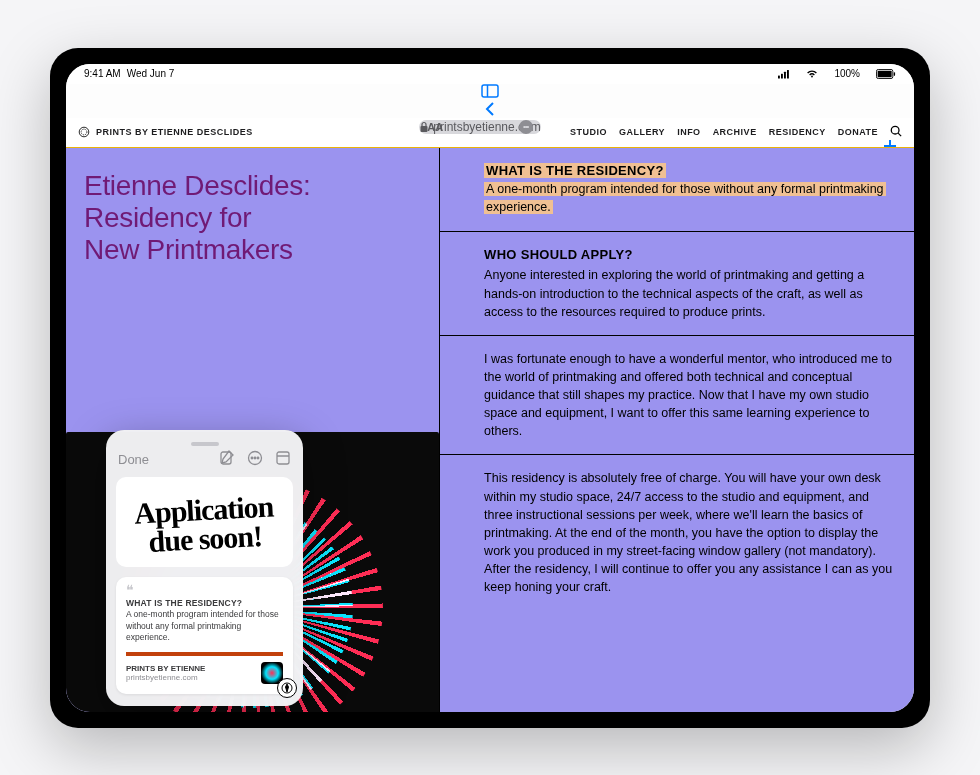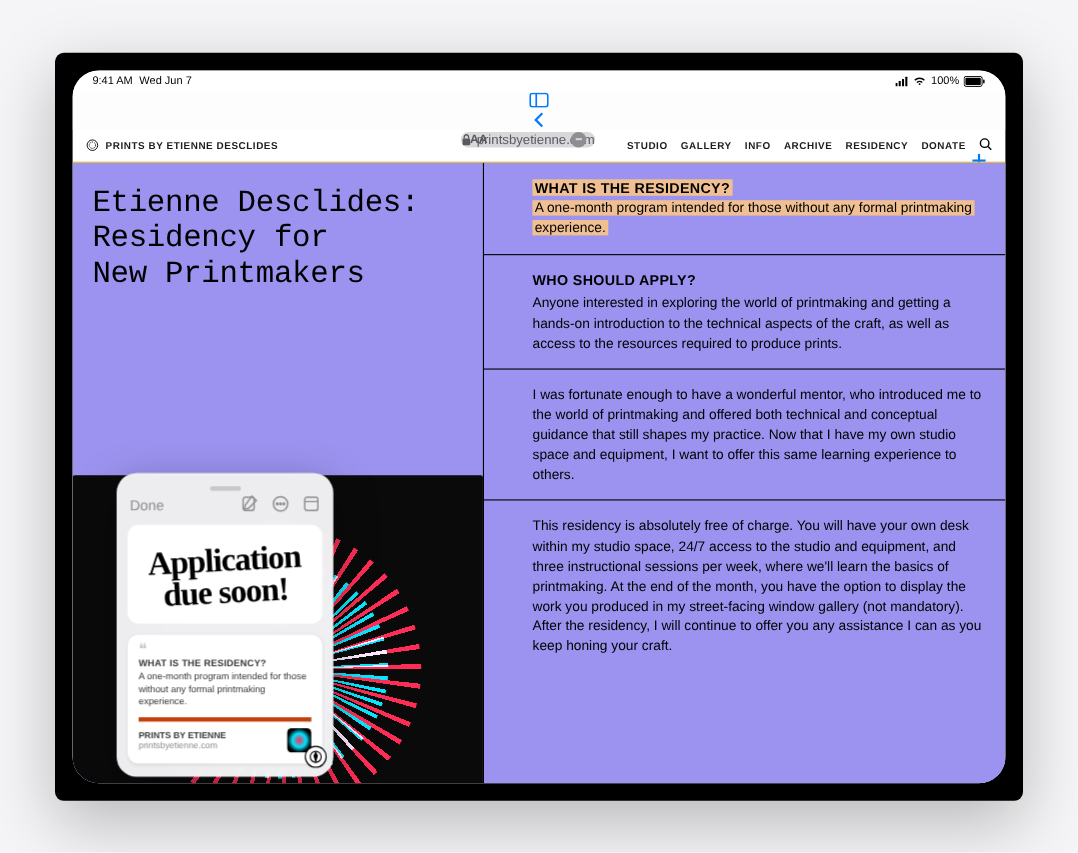--- a/index.html
+++ b/index.html
@@ -9,21 +9,21 @@
     display: flex;
     align-items: center;
     justify-content: center;
     width: 980px;
     height: 775px;
   }
   .ipad-frame {
     width: 880px;
     height: 680px;
     background: #000;
-    border-radius: 8px;
+    border-radius: 28px;
     padding: 16px;
     box-shadow: 0 20px 60px rgba(0,0,0,0.25);
     position: relative;
   }
   .screen {
     width: 100%;
     height: 100%;
     background: #fff;
     border-radius: 24px;
     overflow: hidden;
@@ -37,21 +37,21 @@
     display: flex;
     justify-content: space-between;
     align-items: center;
     padding: 0 18px;
     font-size: 10px;
     font-weight: 500;
     color: #000;
     background: #fff;
   }
   .status-left { display:flex; gap:6px; align-items:center; }
-  .status-right { display:flex; gap:4px; align-items:center; }
+  .status-right { display:flex; gap:16px; align-items:center; }
   .battery-icon { display:inline-flex; align-items:center; }
   .wifi-icon, .signal-icon { width:12px; height:10px; }
 
   
   .safari-toolbar {
     height: 34px;
     display: flex;
     align-items: center;
     padding: 0 12px;
     gap: 3px;
@@ -118,22 +118,22 @@
   .col-right {
     width: 56%;
     border-left: 1px solid #000;
     overflow: hidden;
   }
   .page-title {
     font-size: 28px;
     line-height: 1.15;
     font-weight: 400;
     letter-spacing: -0.3px;
-    color: #000000;
-    font-family: Liberation Mono, monospace;
+    color: #701a75;
+    font-family: Liberation Sans, sans-serif;
   }
   .faq-item {
     border-bottom: 1px solid #000;
     padding: 14px 16px 14px 44px;
     font-size: 12.5px;
     line-height: 1.45;
     color: #000;
   }
   .faq-item:first-child { border-top: none; }
   .faq-q { font-weight: 700; letter-spacing: 0.3px; margin-bottom: 2px; font-size: 13px; }

